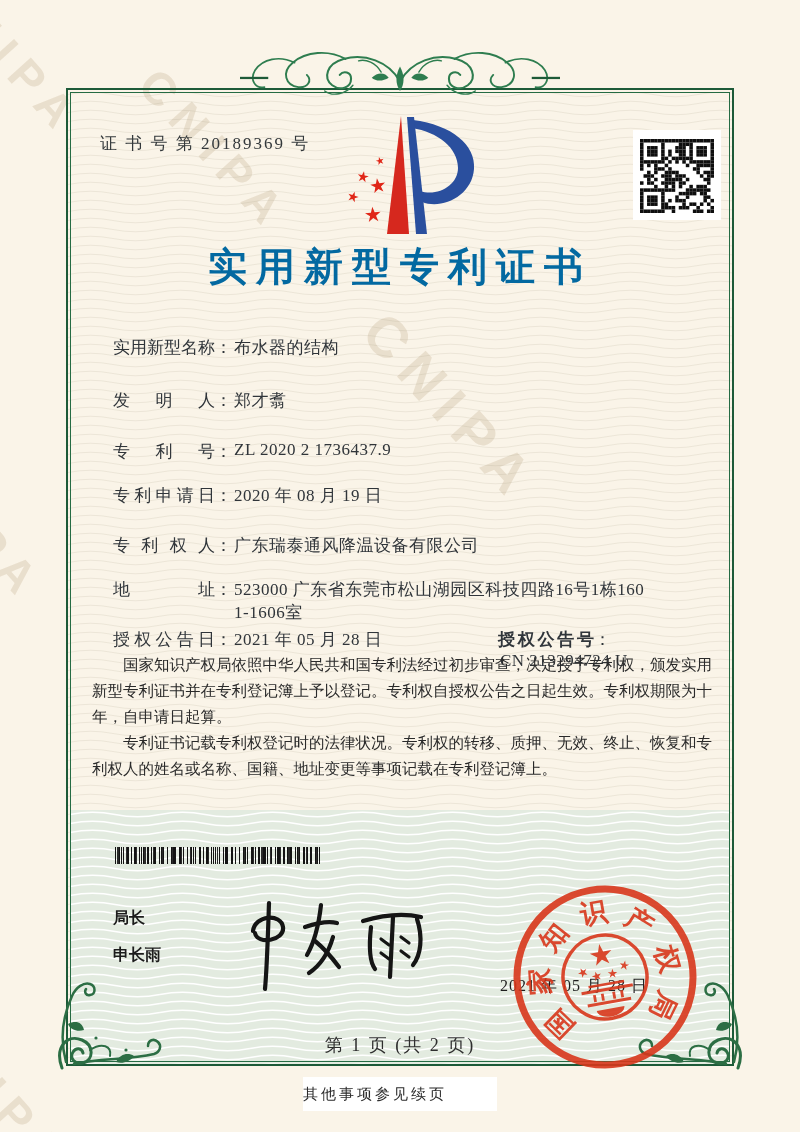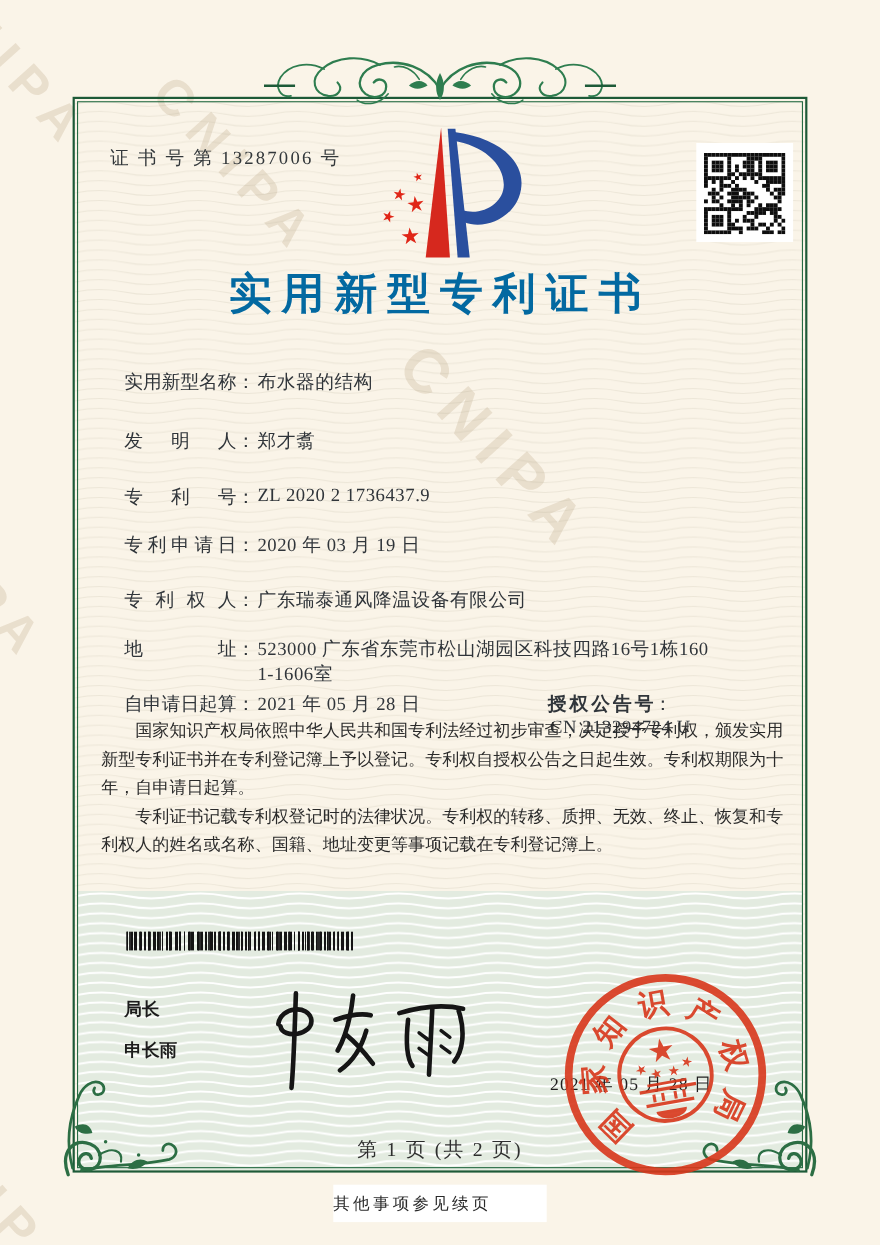--- a/index.html
+++ b/index.html
@@ -128,21 +128,21 @@
     <g transform="translate(110,0) scale(-1,1)" stroke="#2c6e44" fill="none" stroke-linecap="round">
       <path d="M6,106 C-2,84 12,72 26,78 C38,83 38,98 27,101 C19,103 13,96 17,90 C20,85 26,86 27,91" stroke-width="3"></path>
       <path d="M10,100 C4,78 6,56 16,34 C20,25 28,20 34,22 C40,24 40,32 34,33 C30,34 28,30 30,27" stroke-width="2.5"></path>
       <path d="M12,62 C20,58 26,60 28,68 C22,70 14,68 12,62 Z" fill="#2c6e44" stroke="none"></path>
       <path d="M18,102 C44,96 72,98 98,92 C104,90 106,84 102,80 C98,76 92,78 92,84" stroke-width="2.5"></path>
       <path d="M60,100 C64,92 72,90 78,94 C74,100 66,102 60,100 Z" fill="#2c6e44" stroke="none"></path>
       <path d="M34,88 C46,80 56,84 54,94" stroke-width="2"></path>
     </g>
   </svg>
 
-  <div class="certno">证 书 号 第 13287006 号</div>
+  <div class="certno">证 书 号 第 20189369 号</div>
 
   <svg class="abs" style="left:330px;top:113px" width="150" height="125" viewBox="0 0 150 125">
     <defs>
       <path id="star1" d="M0,-10 L2.25,-3.09 L9.51,-3.09 L3.63,1.18 L5.88,8.09 L0,3.82 L-5.88,8.09 L-3.63,1.18 L-9.51,-3.09 L-2.25,-3.09 Z"></path>
     </defs>
     <path d="M83,7 C122,12 146,32 144,56 C142,83 112,97 92,89 L90,78 C108,84 128,72 128,55 C128,35 108,19 82,15 Z" fill="#2a4f9e"></path>
     <polygon points="77,4 84,4 97,121 86,121" fill="#2a4f9e"></polygon>
     <polygon points="71,3 57,121 79,121" fill="#d6281e"></polygon>
     <g fill="#e02617">
       <use href="#star1" transform="translate(50,48) scale(0.42) rotate(-15)"></use>
@@ -406,30 +406,30 @@
   <div class="frow" style="top:336px">
     <span class="flabel">实用新型名称</span><span class="fcolon">：</span><span class="fvalue">布水器的结构</span>
   </div>
   <div class="frow" style="top:389px">
     <span class="flabel">发明人</span><span class="fcolon">：</span><span class="fvalue">郑才翥</span>
   </div>
   <div class="frow" style="top:440px">
     <span class="flabel">专利号</span><span class="fcolon">：</span><span class="fvalue">ZL 2020 2 1736437.9</span>
   </div>
   <div class="frow" style="top:484px">
-    <span class="flabel">专利申请日</span><span class="fcolon">：</span><span class="fvalue">2020 年 03 月 19 日</span>
+    <span class="flabel">专利申请日</span><span class="fcolon">：</span><span class="fvalue">2020 年 08 月 19 日</span>
   </div>
   <div class="frow" style="top:534px">
     <span class="flabel">专利权人</span><span class="fcolon">：</span><span class="fvalue">广东瑞泰通风降温设备有限公司</span>
   </div>
   <div class="frow" style="top:578px">
     <span class="flabel">地址</span><span class="fcolon">：</span><span class="fvalue addr">523000 广东省东莞市松山湖园区科技四路16号1栋1601-1606室</span>
   </div>
   <div class="frow" style="top:628px;width:600px">
-    <span class="flabel">自申请日起算</span><span class="fcolon">：</span><span class="fvalue">2021 年 05 月 28 日</span>
+    <span class="flabel">授权公告日</span><span class="fcolon">：</span><span class="fvalue">2021 年 05 月 28 日</span>
     <span class="grant2">
       <span class="flabel w96">授权公告号</span><span class="fcolon">：</span><span class="fvalue">CN 213294724 U</span>
     </span>
   </div>
 
   <div class="paras">
     <p>国家知识产权局依照中华人民共和国专利法经过初步审查，决定授予专利权，颁发实用新型专利证书并在专利登记簿上予以登记。专利权自授权公告之日起生效。专利权期限为十年，自申请日起算。</p>
     <p>专利证书记载专利权登记时的法律状况。专利权的转移、质押、无效、终止、恢复和专利权人的姓名或名称、国籍、地址变更等事项记载在专利登记簿上。</p>
   </div>
 

